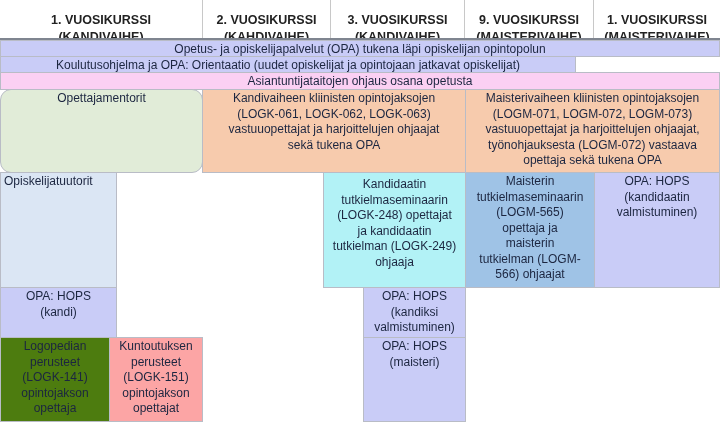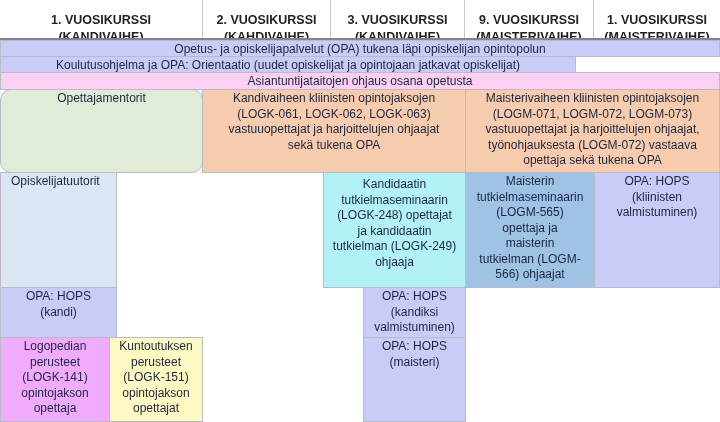--- a/index.html
+++ b/index.html
@@ -15,22 +15,22 @@
           font-size: 12px; line-height: 15.5px; color: #1c2640;
           border: 1px solid #b9bcc6; padding: 1px 3px; overflow: hidden; }
   .band { text-align: center; line-height: 17px; padding: 0; }
   .c-opa   { background: #c9ccf7; }
   .c-green { background: #e1ecd8; border-radius: 11px; }
   .c-peach { background: #f7cbad; }
   .c-blue  { background: #dbe6f4; }
   .c-cyan  { background: #b2f2f6; }
   .c-steel { background: #9fc3e6; }
   .c-pink  { background: #fbd0f3; }
-  .c-lpink { background: #f0abfc; }
-  .c-mag   { background: #fef9c3; }
+  .c-lpink { background: #4d7c0f; }
+  .c-mag   { background: #fca5a5; }
 </style>
 </head>
 <body>
 
 <div>
   <div class="hdr" style="left:0;width:203px;">
     <div>1. VUOSIKURSSI</div>
     <div>(KANDIVAIHE)</div>
   </div>
   <div class="hdr" style="left:203px;width:128px;">
@@ -66,21 +66,21 @@
   <div>sekä tukena OPA</div>
 </div>
 <div class="cell c-peach" style="left:465px;top:89px;width:255px;height:84px;">
   <div>Maisterivaiheen kliinisten opintojaksojen</div>
   <div>(LOGM-071, LOGM-072, LOGM-073)</div>
   <div>vastuuopettajat ja harjoittelujen ohjaajat,</div>
   <div>työnohjauksesta (LOGM-072) vastaava</div>
   <div>opettaja sekä tukena OPA</div>
 </div>
 
-<div class="cell c-blue" style="left:0;top:172px;width:117px;height:116px;text-align:left;padding-left:10px;">
+<div class="cell c-blue" style="left:0;top:172px;width:117px;height:116px;text-align:left;padding-left:3px;">
   <span>Opiskelijatuutorit</span>
 </div>
 <div class="cell c-cyan" style="left:323px;top:172px;width:143px;height:116px;padding-top:4px;">
   <div>Kandidaatin</div>
   <div>tutkielmaseminaarin</div>
   <div>(LOGK-248) opettajat</div>
   <div>ja kandidaatin</div>
   <div>tutkielman (LOGK-249)</div>
   <div>ohjaaja</div>
 </div>
@@ -88,21 +88,21 @@
   <div>Maisterin</div>
   <div>tutkielmaseminaarin</div>
   <div>(LOGM-565)</div>
   <div>opettaja ja</div>
   <div>maisterin</div>
   <div>tutkielman (LOGM-</div>
   <div>566) ohjaajat</div>
 </div>
 <div class="cell c-opa" style="left:594px;top:172px;width:126px;height:116px;">
   <div>OPA: HOPS</div>
-  <div>(kliinisten</div>
+  <div>(kandidaatin</div>
   <div>valmistuminen)</div>
 </div>
 
 <div class="cell c-opa" style="left:0;top:287px;width:117px;height:51px;">
   <div>OPA: HOPS</div>
   <div>(kandi)</div>
 </div>
 <div class="cell c-opa" style="left:363px;top:287px;width:103px;height:51px;">
   <div>OPA: HOPS</div>
   <div>(kandiksi</div>

